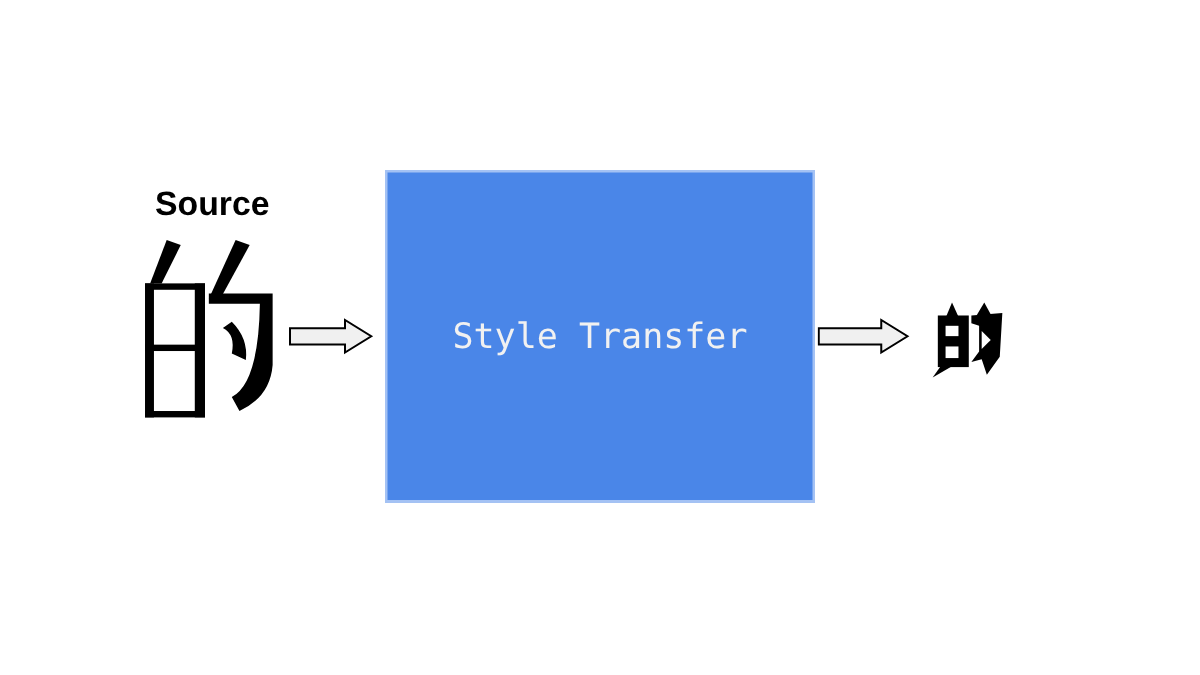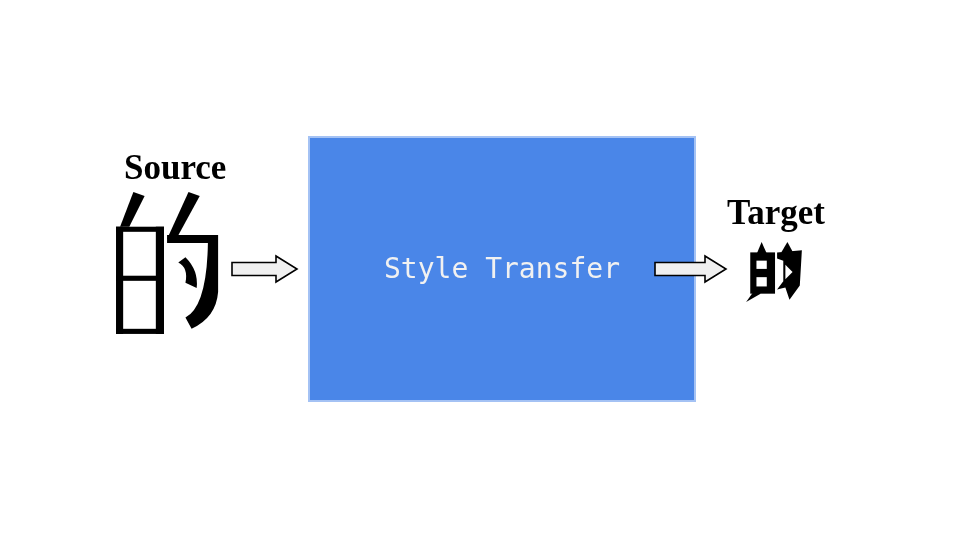--- a/index.html
+++ b/index.html
@@ -11,40 +11,40 @@
     position: relative;
     width: 960px;
     height: 540px;
     background: #ffffff;
     overflow: hidden;
     font-family: "DejaVu Sans Mono", monospace;
   }
   .abs { position: absolute; }
 
   .side-label {
-    font-family: Liberation Serif, serif;
+    font-family: Liberation Sans, sans-serif;
     font-weight: bold;
-    font-size: 35px;
+    font-size: 27px;
     color: #000000;
     white-space: nowrap;
     letter-spacing: 0px;
   }
   #source-label { left: 124px; top: 148px; }
   #target-label { left: 727px; top: 193px; }
 
   #source-glyph { left: 103px; top: 192px; width: 122px; height: 146px; }
   #target-glyph { left: 744px; top: 240px; width: 60px;  height: 64px;  }
 
   .block-arrow { display: block; }
   #arrow-left  { left: 231px; top: 254px; width: 68px; height: 30px; }
   #arrow-right { left: 654px; top: 254px; width: 74px; height: 30px; }
 
   .network-box {
     left: 308px; top: 136px;
-    width: 388px; height: 266px;
+    width: 344px; height: 266px;
     background: #4a86e8;
     border: 2px solid #a4c2f4;
     box-sizing: border-box;
     display: flex;
     flex-direction: column;
     align-items: center;
     justify-content: center;
     gap: 0;
   }
   .network-box .line {
@@ -93,21 +93,20 @@
   </svg>
 
   <div class="abs network-box">
     <div class="line">Style Transfer</div>
   </div>
 
   <svg class="abs block-arrow" id="arrow-right" viewBox="0 0 74 30" role="img">
     <polygon points="1,8.5 51,8.5 51,2 72,15 51,28 51,21.5 1,21.5" fill="#f0f0f0" stroke="#000000" stroke-width="1.6"></polygon>
   </svg>
 
-  <div class="abs side-label" id="target-label">Target</div>
 
   <span class="sr-only">的</span>
   <svg class="abs" id="target-glyph" viewBox="0 0 58 62" role="img" aria-label="的">
     <g>
 
       <polygon fill="#000000" points="12,14 17,2 22,13"></polygon>
       <rect fill="#000000" x="6" y="12" width="24" height="40"></rect>
       <polygon fill="#000000" points="12,46 2,60 16,52"></polygon>
       <rect fill="#ffffff" x="12" y="20" width="10" height="8"></rect>
       <rect fill="#ffffff" x="12" y="36" width="10" height="9"></rect>

